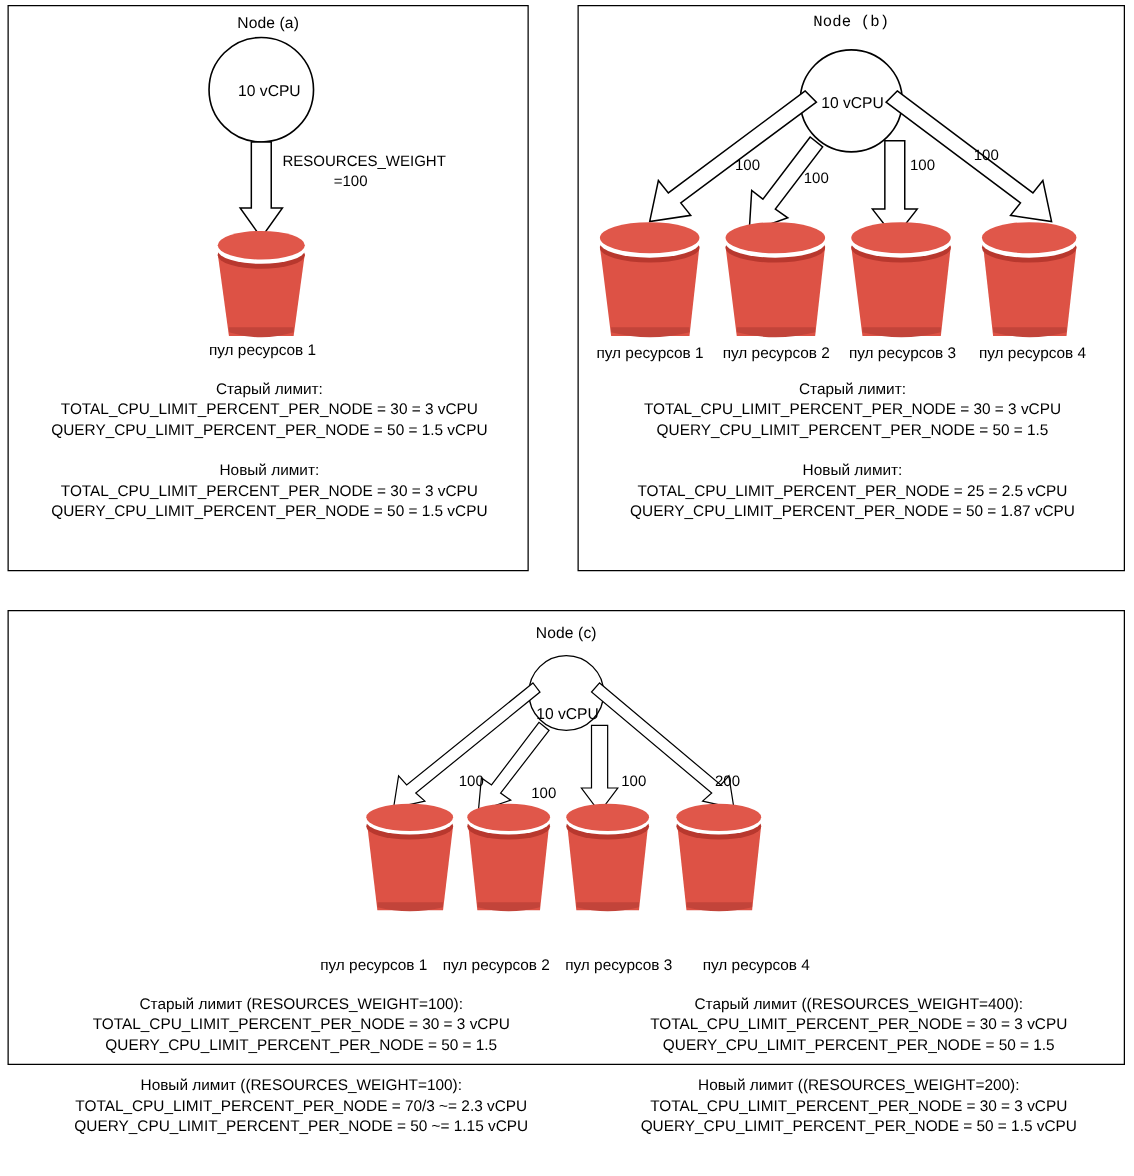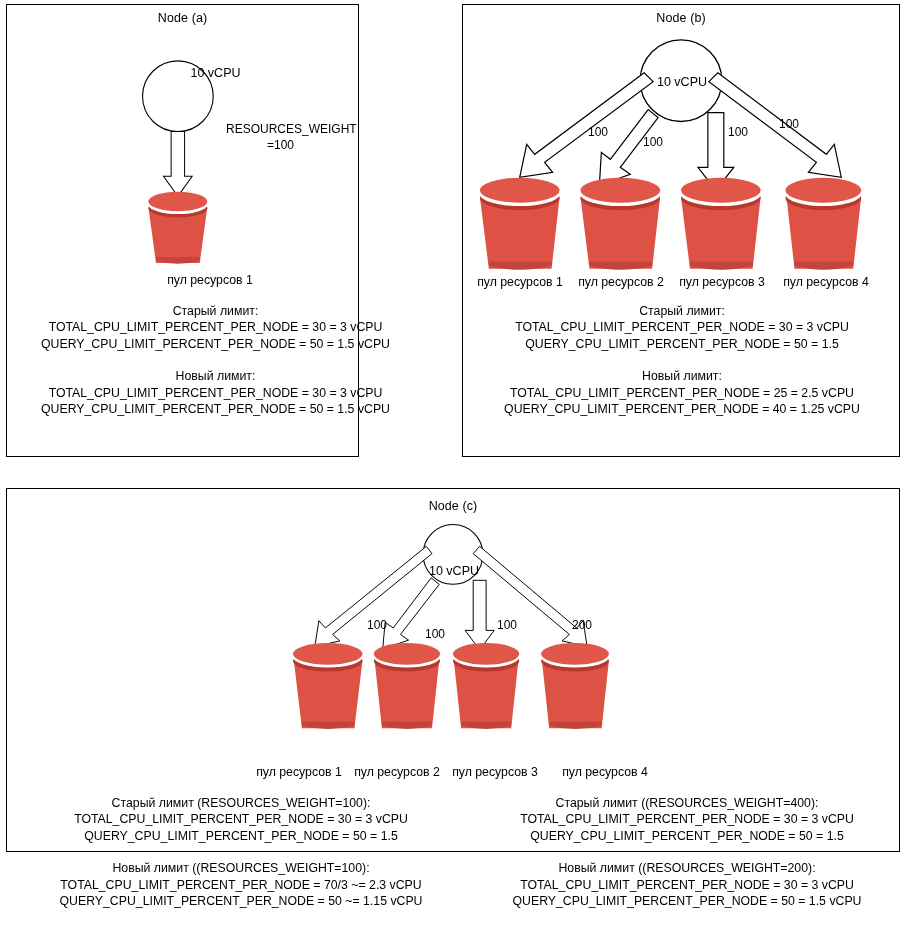--- a/index.html
+++ b/index.html
@@ -3,21 +3,21 @@
 <meta charset="utf-8">
 <style>
   html,body{margin:0;padding:0;background:#ffffff;}
   body{
     width:907px;height:941px;position:relative;
     font-family:"Liberation Sans","DejaVu Sans",sans-serif;
     color:#000;
     -webkit-font-smoothing:antialiased;
   }
   .panel{position:absolute;border:1.4px solid #000;background:#fff;box-sizing:border-box;}
-  #panel-a{left:6px;top:4px;width:353px;height:453px;}
+  #panel-a{left:6px;top:4px;width:417px;height:453px;}
   #panel-b{left:462px;top:4px;width:438px;height:453px;}
   #panel-c{left:6px;top:488px;width:894px;height:364px;}
 
   .panel-title{
     position:absolute;width:100%;text-align:center;
     font-size:12.5px;letter-spacing:.1px;
   }
   .svg-layer{position:absolute;left:0;top:0;width:100%;height:100%;overflow:visible;}
 
   .limits{
@@ -76,21 +76,21 @@
     <span class="row">TOTAL_CPU_LIMIT_PERCENT_PER_NODE = 30 = 3 vCPU</span>
     <span class="row">QUERY_CPU_LIMIT_PERCENT_PER_NODE = 50 = 1.5 vCPU</span>
     <span class="spacer"></span>
     <span class="hdr">Новый лимит:</span>
     <span class="row">TOTAL_CPU_LIMIT_PERCENT_PER_NODE = 30 = 3 vCPU</span>
     <span class="row">QUERY_CPU_LIMIT_PERCENT_PER_NODE = 50 = 1.5 vCPU</span>
   </div>
 </div>
 
 <div class="panel" id="panel-b">
-  <div class="panel-title" style="top:6px;">Node (b)</div>
+  <div class="panel-title" style="top:6px;font-family:Liberation Mono, monospace;">Node (b)</div>
 
   <svg class="svg-layer" viewBox="0 0 438 453">
     <circle cx="219" cy="76" r="41" fill="#ffffff" stroke="#000" stroke-width="1.3"></circle>
 
     <path d="M182,68 L72,150 L64,140 L57,173 L90,168 L82,158 L191,77 Z" fill="#fff" stroke="#000" stroke-width="1.2"></path>
 
     <path d="M186,105 L148,155 L139,148 L137,181 L168,170 L158,163 L196,113 Z" fill="#fff" stroke="#000" stroke-width="1.2"></path>
 
     <path d="M246,108 L246,163 L236,163 L254,186 L272,163 L262,163 L262,108 Z" fill="#fff" stroke="#000" stroke-width="1.2"></path>
 
@@ -138,21 +138,21 @@
   <div class="pool-label" style="left:199px;top:270px;width:120px;">пул ресурсов 3</div>
   <div class="pool-label" style="left:303px;top:270px;width:120px;">пул ресурсов 4</div>
 
   <div class="limits" style="left:0;top:298px;width:438px;">
     <span class="hdr">Старый лимит:</span>
     <span class="row">TOTAL_CPU_LIMIT_PERCENT_PER_NODE = 30 = 3 vCPU</span>
     <span class="row">QUERY_CPU_LIMIT_PERCENT_PER_NODE = 50 = 1.5</span>
     <span class="spacer"></span>
     <span class="hdr">Новый лимит:</span>
     <span class="row">TOTAL_CPU_LIMIT_PERCENT_PER_NODE = 25 = 2.5 vCPU</span>
-    <span class="row">QUERY_CPU_LIMIT_PERCENT_PER_NODE = 40 = 1.25 vCPU</span>
+    <span class="row">QUERY_CPU_LIMIT_PERCENT_PER_NODE = 50 = 1.87 vCPU</span>
   </div>
 </div>
 
 <div class="panel" id="panel-c">
   <div class="panel-title" style="top:10px;">Node (c)</div>
 
   <svg class="svg-layer" viewBox="0 0 894 448">
     <circle cx="447" cy="81" r="37" fill="#ffffff" stroke="#000" stroke-width="1.3"></circle>
 
     <path d="M414,71 L289,172 L281,163 L276,195 L307,188 L298,180 L421,80 Z" fill="#fff" stroke="#000" stroke-width="1.2"></path>

